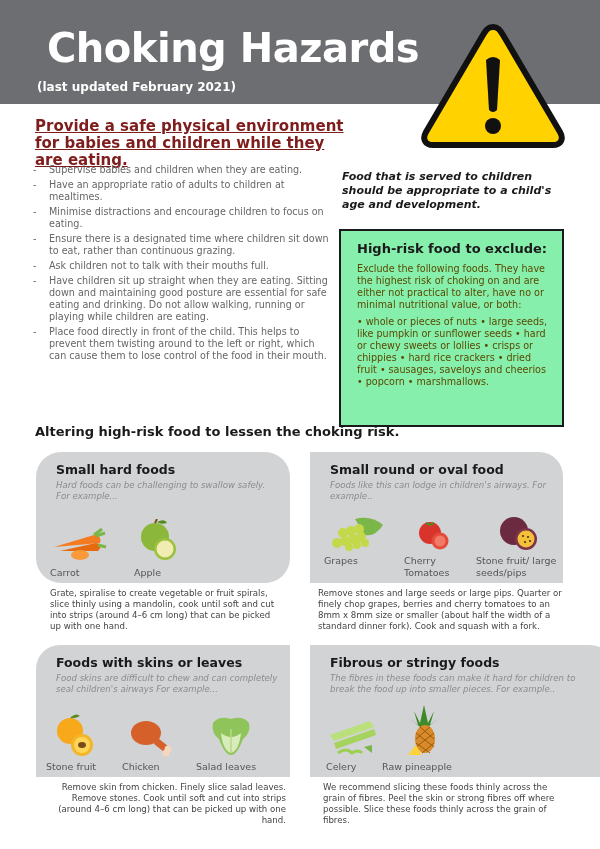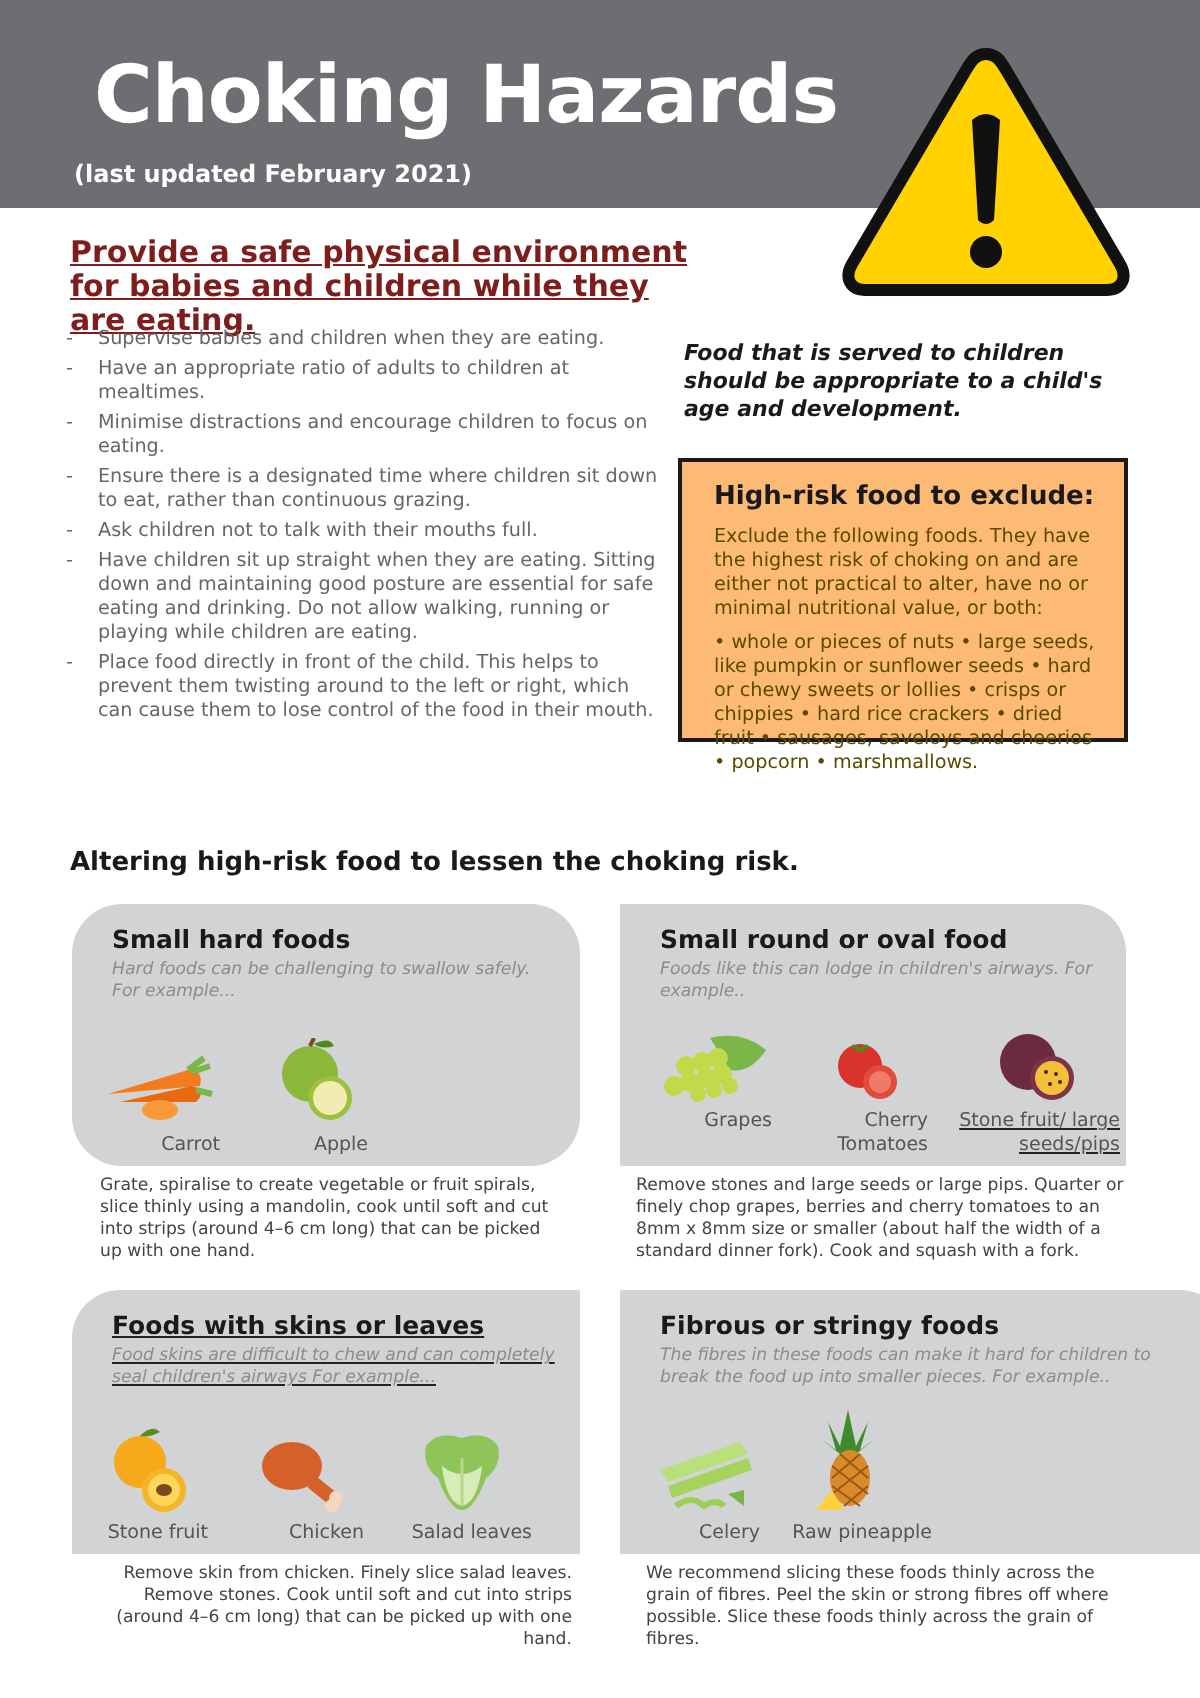--- a/index.html
+++ b/index.html
@@ -13,34 +13,34 @@
   .warn-icon { position: absolute; left: 420px; top: 22px; width: 146px; height: 128px; }
 
   .intro-heading { position: absolute; left: 35px; top: 118px; width: 320px; font-size: 15px; font-weight: bold; line-height: 17px; color: #7f1d1d; text-decoration: underline; }
 
   .rules { position: absolute; left: 33px; top: 164px; width: 296px; list-style: none; }
   .rules li { position: relative; padding-left: 16px; font-size: 9.6px; line-height: 12px; color: #666; margin-bottom: 3px; }
   .rules li::before { content: "-"; position: absolute; left: 0; top: 0; color: #666; }
 
   .callout { position: absolute; left: 342px; top: 170px; width: 220px; font-size: 11px; font-weight: bold; font-style: italic; line-height: 14px; color: #1a1a1a; }
 
-  .yellow-box { position: absolute; left: 339px; top: 229px; width: 225px; height: 142px; background: #fdba74; border: 2px solid #1a1a1a; padding: 10px 14px 0 16px; }
+  .yellow-box { position: absolute; left: 339px; top: 229px; width: 225px; height: 198px; background: #86efac; border: 2px solid #1a1a1a; padding: 10px 14px 0 16px; }
   .yellow-box h3 { font-size: 13px; font-weight: bold; color: #1a1a1a; margin-bottom: 6px; line-height: 16px; }
   .yellow-box p { font-size: 9.6px; line-height: 12px; color: #5a4a00; }
   .yellow-box p + p { margin-top: 5px; }
 
   .section-heading { position: absolute; left: 35px; top: 424px; font-size: 13px; font-weight: bold; color: #1a1a1a; }
 
   .card { position: absolute; background: #d1d3d4; padding: 10px 12px 0 20px; }
   .card.left { border-top-left-radius: 24px; }
   .card.right { border-top-right-radius: 24px; }
   .card h4 { font-size: 12.5px; font-weight: bold; color: #1a1a1a; line-height: 16px; }
   .card .sub { font-size: 8.6px; font-style: italic; color: #8a8c8e; line-height: 11px; margin-top: 2px; }
   .foods { position: absolute; left: 0; right: 0; bottom: 4px; }
-  .food { position: absolute; bottom: 0; text-align: right; }
+  .food { position: absolute; bottom: 0; text-align: left; }
   .food svg { display: block; margin: 0 auto; }
   .food span { display: block; font-size: 9.5px; color: #555; line-height: 12px; margin-top: 4px; white-space: nowrap; }
 
   .desc { position: absolute; font-size: 8.6px; line-height: 11px; color: #444; }
 </style>
 </head>
 <body>
 
 <div class="header-band"></div>
 <h1 class="title">Choking Hazards</h1>
@@ -125,39 +125,39 @@
     </div>
     <div class="food" style="left:94px; width:60px;">
       <svg width="36" height="32" viewBox="0 0 36 32">
         <circle cx="14" cy="14" r="11" fill="#d9342b"></circle>
         <path d="M10 4 L14 6 L18 4" stroke="#4f8a1f" stroke-width="2" fill="none"></path>
         <circle cx="24" cy="22" r="8.5" fill="#e44a3a"></circle>
         <circle cx="24" cy="22" r="5.5" fill="#f07a68"></circle>
       </svg>
       <span style="white-space:normal; width:60px;">Cherry Tomatoes</span>
     </div>
-    <div class="food" style="left:166px; width:84px;text-decoration:underline;">
+    <div class="food" style="left:166px; width:84px;">
       <svg width="44" height="36" viewBox="0 0 44 36">
         <circle cx="18" cy="16" r="14" fill="#6b2a3f"></circle>
         <circle cx="30" cy="24" r="11" fill="#7d3348"></circle>
         <circle cx="30" cy="24" r="8.5" fill="#f4c03a"></circle>
         <g fill="#3a2a10">
             <circle cx="27" cy="21" r="1"></circle>
             <circle cx="32" cy="22" r="1"></circle>
             <circle cx="29" cy="27" r="1"></circle>
             <circle cx="34" cy="26" r="1"></circle>
           </g>
       </svg>
       <span style="white-space:normal; width:84px;">Stone fruit/ large seeds/pips</span>
     </div>
   </div>
 </div>
 <div class="desc" style="left:318px; top:588px; width:250px;">Remove stones and large seeds or large pips. Quarter or finely chop grapes, berries and cherry tomatoes to an 8mm x 8mm size or smaller (about half the width of a standard dinner fork). Cook and squash with a fork.</div>
 
-<div class="card left" style="left:36px; top:645px; width:254px; height:132px;text-decoration:underline;">
+<div class="card left" style="left:36px; top:645px; width:254px; height:132px;">
   <h4>Foods with skins or leaves</h4>
   <div class="sub">Food skins are difficult to chew and can completely seal children's airways For example...</div>
   <div class="foods">
     <div class="food" style="left:10px; width:58px;">
       <svg width="42" height="44" viewBox="0 0 42 44">
         <circle cx="16" cy="18" r="13" fill="#f7a81b"></circle>
         <path d="M16 5 Q22 -1 26 3 Q20 6 16 5" fill="#5a8a20"></path>
         <circle cx="28" cy="32" r="11" fill="#f4b528"></circle>
         <circle cx="28" cy="32" r="8" fill="#ffd65a"></circle>
         <ellipse cx="28" cy="32" rx="4" ry="3" fill="#7a4a1a"></ellipse>

